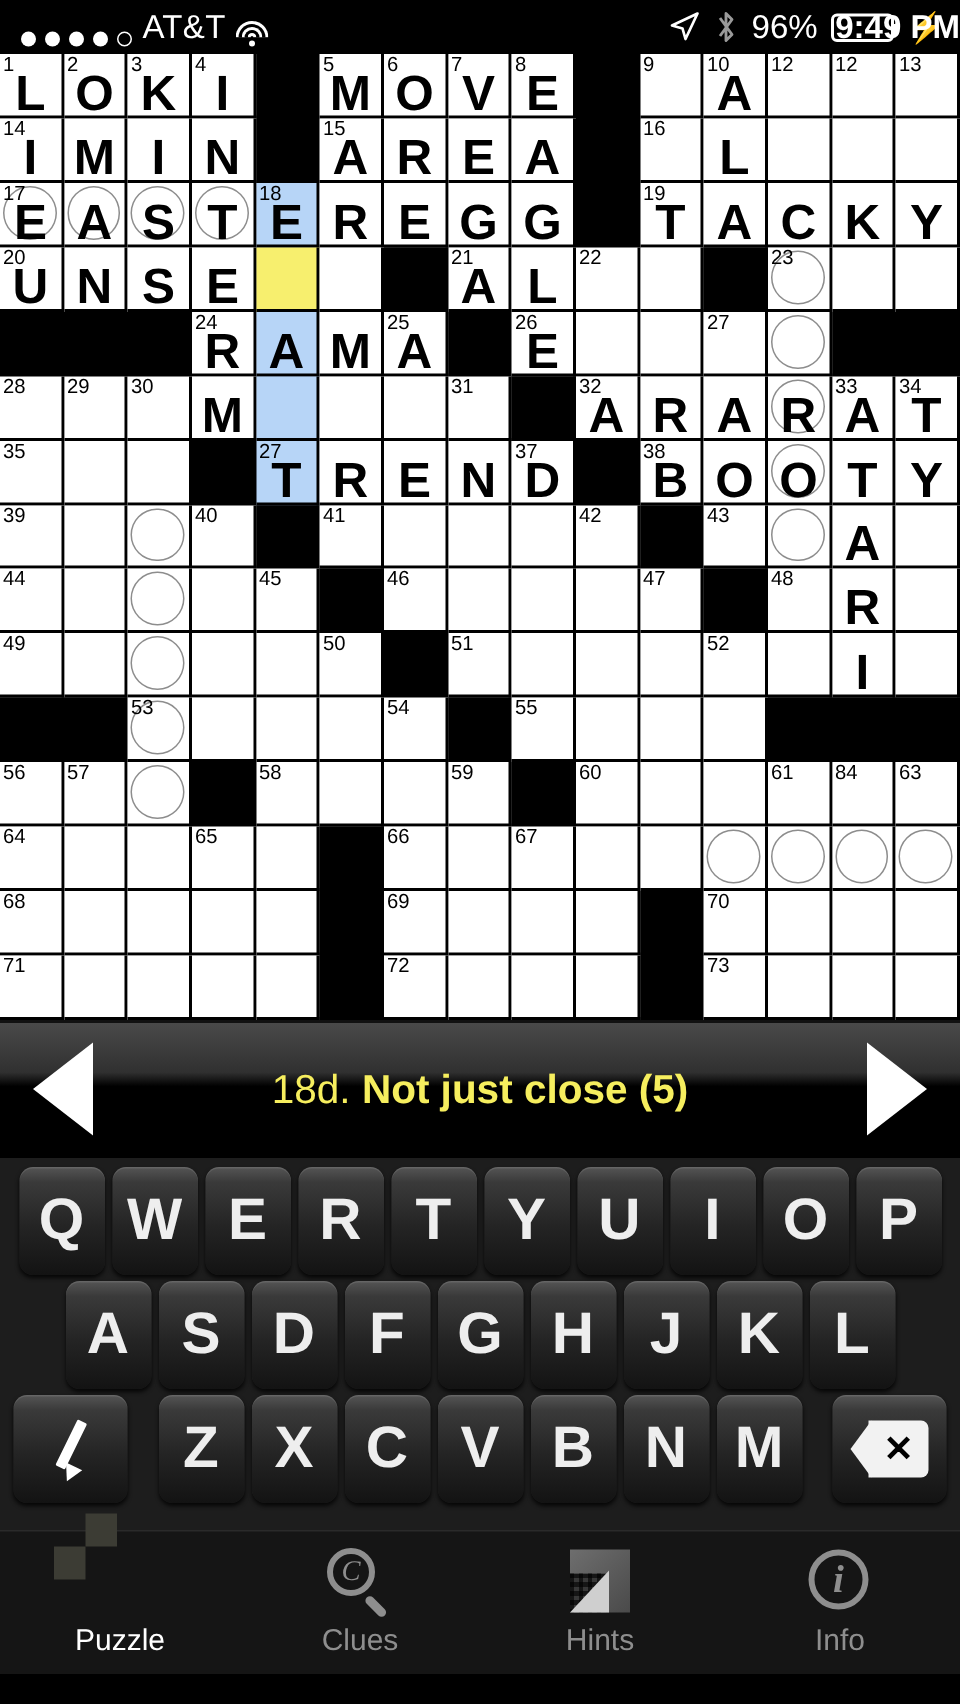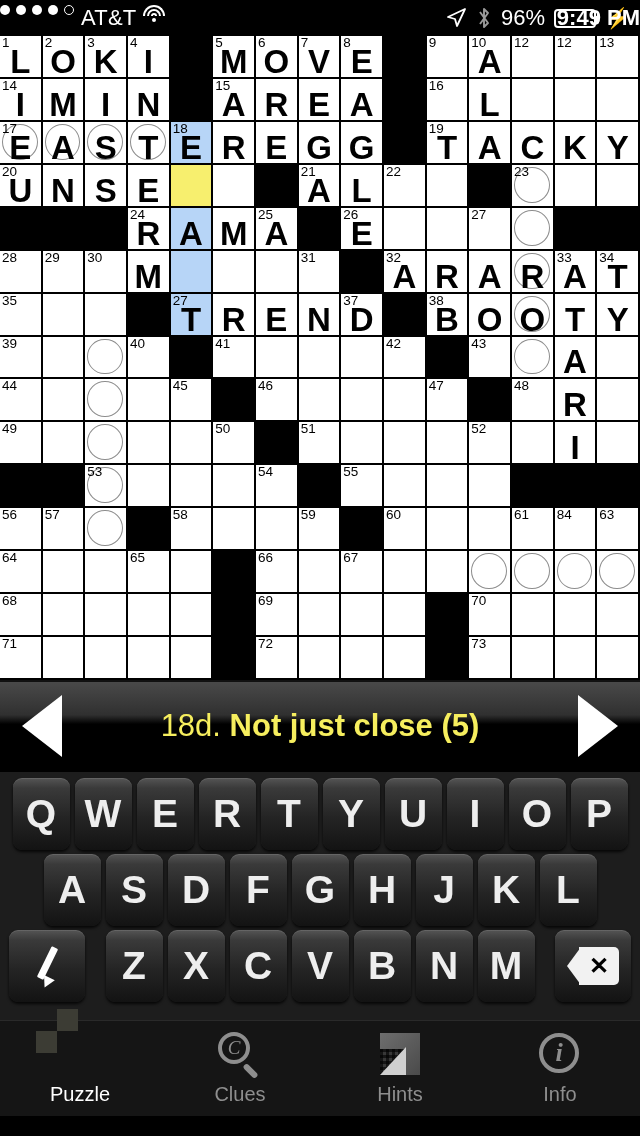--- a/index.html
+++ b/index.html
@@ -2,21 +2,21 @@
 <html><head>
 <meta charset="utf-8">
 <style>
   * { margin:0; padding:0; box-sizing:border-box; }
   html,body { width:640px; height:1136px; background:#000; overflow:hidden; }
   body { font-family:"Liberation Sans", sans-serif; }
 
   
   #statusbar{height:36px;width:640px;background:#000;color:#fff;display:flex;align-items:center;
     font-size:21px;position:relative;}
-  #sb-left{display:flex;align-items:flex-start;gap:7px;}
+  #sb-left{display:flex;align-items:flex-end;padding-left:14px;gap:7px;}
   .dots{display:flex;gap:6px;align-items:center;}
   .dot{width:10px;height:10px;border-radius:50%;background:#fff;}
   .dot.hollow{background:transparent;border:1.6px solid #fff;}
   #carrier{font-size:22px;letter-spacing:.2px;}
   .wifi{position:relative;width:22px;height:17px;display:inline-block;}
   .wifi i{position:absolute;left:50%;transform:translateX(-50%);border:2.2px solid #fff;border-bottom:none;
     border-radius:50% 50% 0 0 / 100% 100% 0 0;}
   .wifi i:nth-child(1){width:22px;height:11px;top:0;}
   .wifi i:nth-child(2){width:14px;height:7px;top:4px;}
   .wifi i:nth-child(3){width:6px;height:3px;top:8px;}
@@ -44,21 +44,21 @@
   .circ{position:absolute;left:2px;top:2px;right:3px;bottom:3px;border:1.6px solid #8d8d8d;border-radius:50%;z-index:1;}
 
   
   #cluebar{width:640px;height:92px;position:relative;
      background:linear-gradient(to bottom,#4b4b4b 0%,#303030 38%,#000 48%,#000 100%);
      display:flex;align-items:center;}
   #cluebar:before{content:"";position:absolute;top:0;left:0;right:0;height:2px;background:#111;}
   .navarrow{width:84px;display:flex;align-items:center;justify-content:center;cursor:pointer;}
   .tri-l{width:0;height:0;border-top:31px solid transparent;border-bottom:31px solid transparent;border-right:40px solid #fff;}
   .tri-r{width:0;height:0;border-top:31px solid transparent;border-bottom:31px solid transparent;border-left:40px solid #fff;}
-  #cluetext{flex:1;text-align:center;color:#f6ee5e;font-size:31px;white-space:nowrap;}
+  #cluetext{flex:1;text-align:center;color:#f6ee5e;font-size:27px;white-space:nowrap;}
   #cluenum{font-weight:normal;}
   #cluebody{font-weight:bold;}
 
   
   #keyboard{width:640px;height:248px;background:#1d1d1d;padding:6px 3px 4px 3px;
      display:flex;flex-direction:column;justify-content:flex-start;gap:4px;}
   .krow{display:flex;justify-content:center;gap:5px;height:72px;}
   .key{flex:0 0 57px;height:72px;border-radius:9px;
      background:linear-gradient(to bottom,#555 0%,#3a3a3a 14%,#242424 55%,#131313 100%);
      box-shadow:0 1px 0 rgba(255,255,255,.10) inset, 0 2px 3px rgba(0,0,0,.8);

